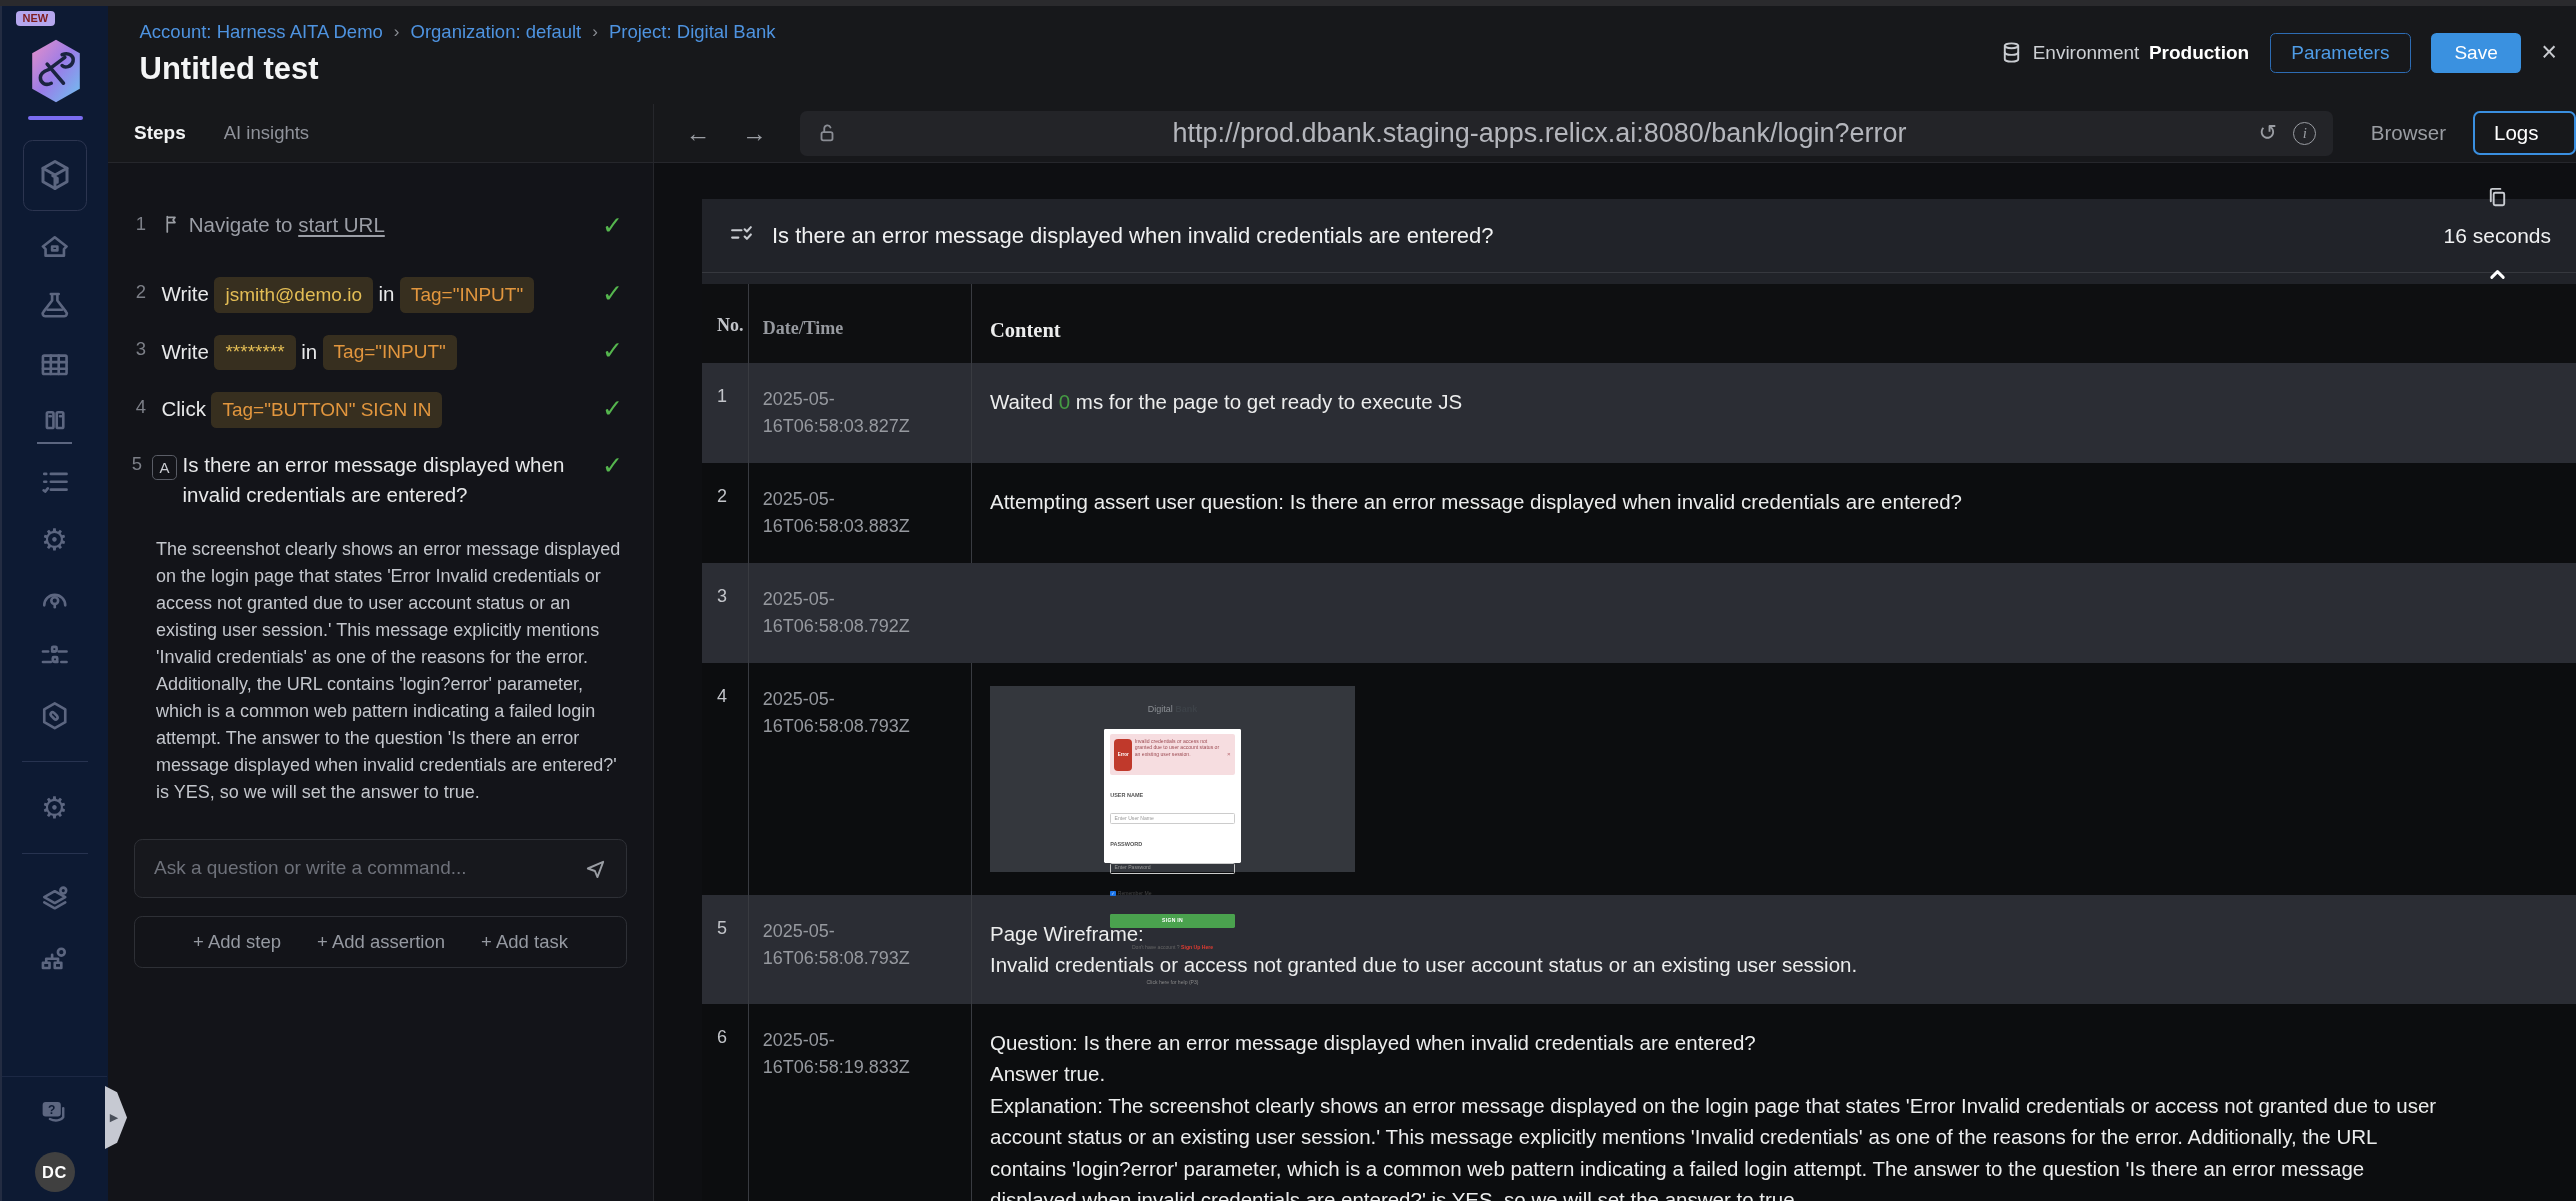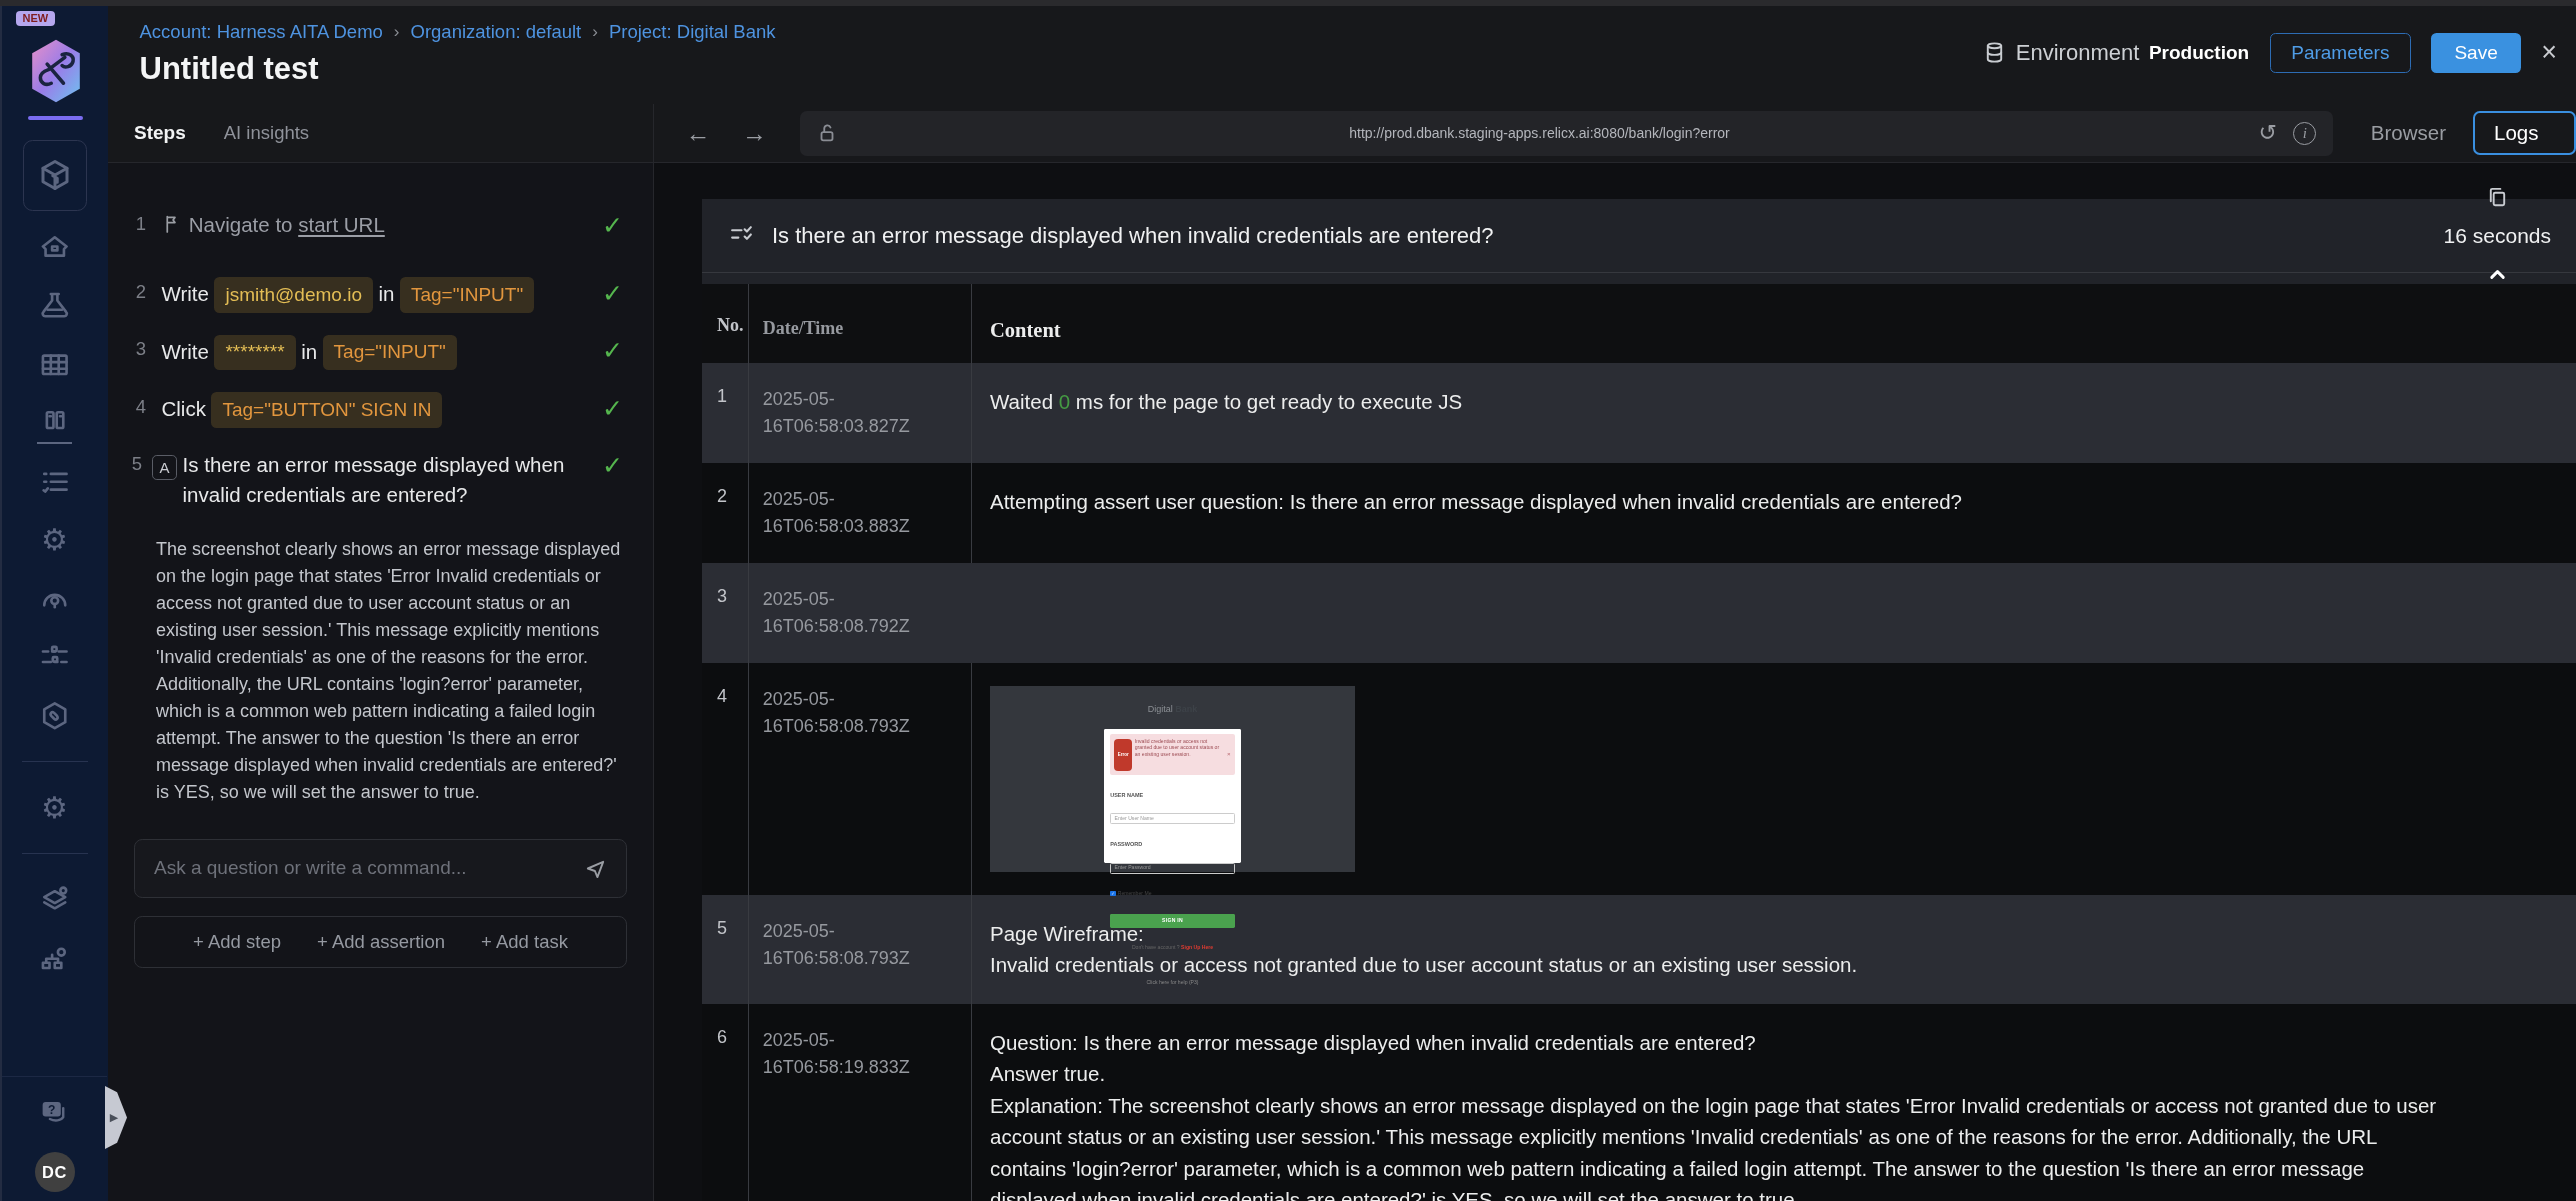--- a/index.html
+++ b/index.html
@@ -30,39 +30,39 @@
   .avatar { width:40px; height:40px; border-radius:50%; background:#404040; color:#fff; font-weight:bold;
     font-size:16.4px; display:flex; align-items:center; justify-content:center; letter-spacing:0.7px; }
 
   
   .header { left:108px; top:5.5px; width:2468px; height:99px; background:#17181b; }
   .crumbs { left:31.5px; top:15px; font-size:18.5px; color:#4e93e0; display:flex; gap:11px; align-items:center; }
   .crumb-sep { color:#8a8d94; font-size:17px; }
   .page-title { left:31.5px; top:45px; font-size:31px; font-weight:600; color:#f4f5f6; }
   .hdr-right { right:19px; top:27px; display:flex; align-items:center; gap:20.5px; }
   .env-wrap { display:flex; align-items:center; gap:9.6px; }
-  .env-label { color:#cdd0d4; font-size:22px; }
+  .env-label { color:#cdd0d4; font-size:19px; }
   .env-value { color:#fff; font-size:19px; font-weight:bold; }
   .btn-outline { height:40px; padding:0 20.5px; border:1.4px solid #2d6cb4; border-radius:5.5px; background:transparent;
     color:#4f9ce6; font-size:19px; display:flex; align-items:center; }
   .btn-solid { height:40px; padding:0 23px; background:#3a91e0; border-radius:5.5px; color:#fff; font-size:19px;
     display:flex; align-items:center; }
   .close-x { color:#c9cbd0; font-size:27px; }
 
   
   .tabs-row { left:108px; top:104px; width:546px; height:59px; background:#17181b;
     border-bottom:0.7px solid #26272c; border-right:0.7px solid #26272c; display:flex; align-items:center; gap:38px; padding-left:26px; }
   .tab-active { color:#f2f3f4; font-size:19px; font-weight:bold; }
   .tab { color:#8f929a; font-size:18.5px; }
   .nav-row { left:654px; top:104px; width:1922px; height:59px; background:#17181b; border-bottom:0.7px solid #26272c;
     display:flex; align-items:center; }
   .nav-arrow { color:#9a9da3; font-size:25px; margin-left:31.5px; }
   .url-pill { margin-left:33px; width:1561px; height:45px; background:#232428; border-radius:6.8px;
     display:flex; align-items:center; padding:0 16.4px; }
-  .url-text { flex:1; text-align:center; color:#b4b6bc; font-size:14px; }
+  .url-text { flex:1; text-align:center; color:#b4b6bc; font-size:27px; }
   .pill-ic { color:#9a9da3; font-size:22px; margin-left:18px; }
   .info-circ { width:23px; height:23px; border:1.4px solid #9a9da3; border-radius:50%; color:#9a9da3;
     font-size:15px; display:flex; align-items:center; justify-content:center; margin-left:16.4px; font-family:"Liberation Serif",serif; font-style:italic; }
   .browser-lbl { color:#9a9da3; font-size:20.5px; margin-left:38px; }
   .logs-btn { margin-left:27px; height:44px; min-width:103px; border:2.1px solid #3a8fe0; border-radius:6.8px;
     color:#fff; font-size:20.5px; display:flex; align-items:center; padding:0 19px; background:#17181b; }
 
   
   .main-bg { left:654px; top:163px; width:1922px; height:1038px; background:#0e0f12; }
   .log-panel { left:702px; top:199px; width:1874px; height:988px; background:#212329; }

